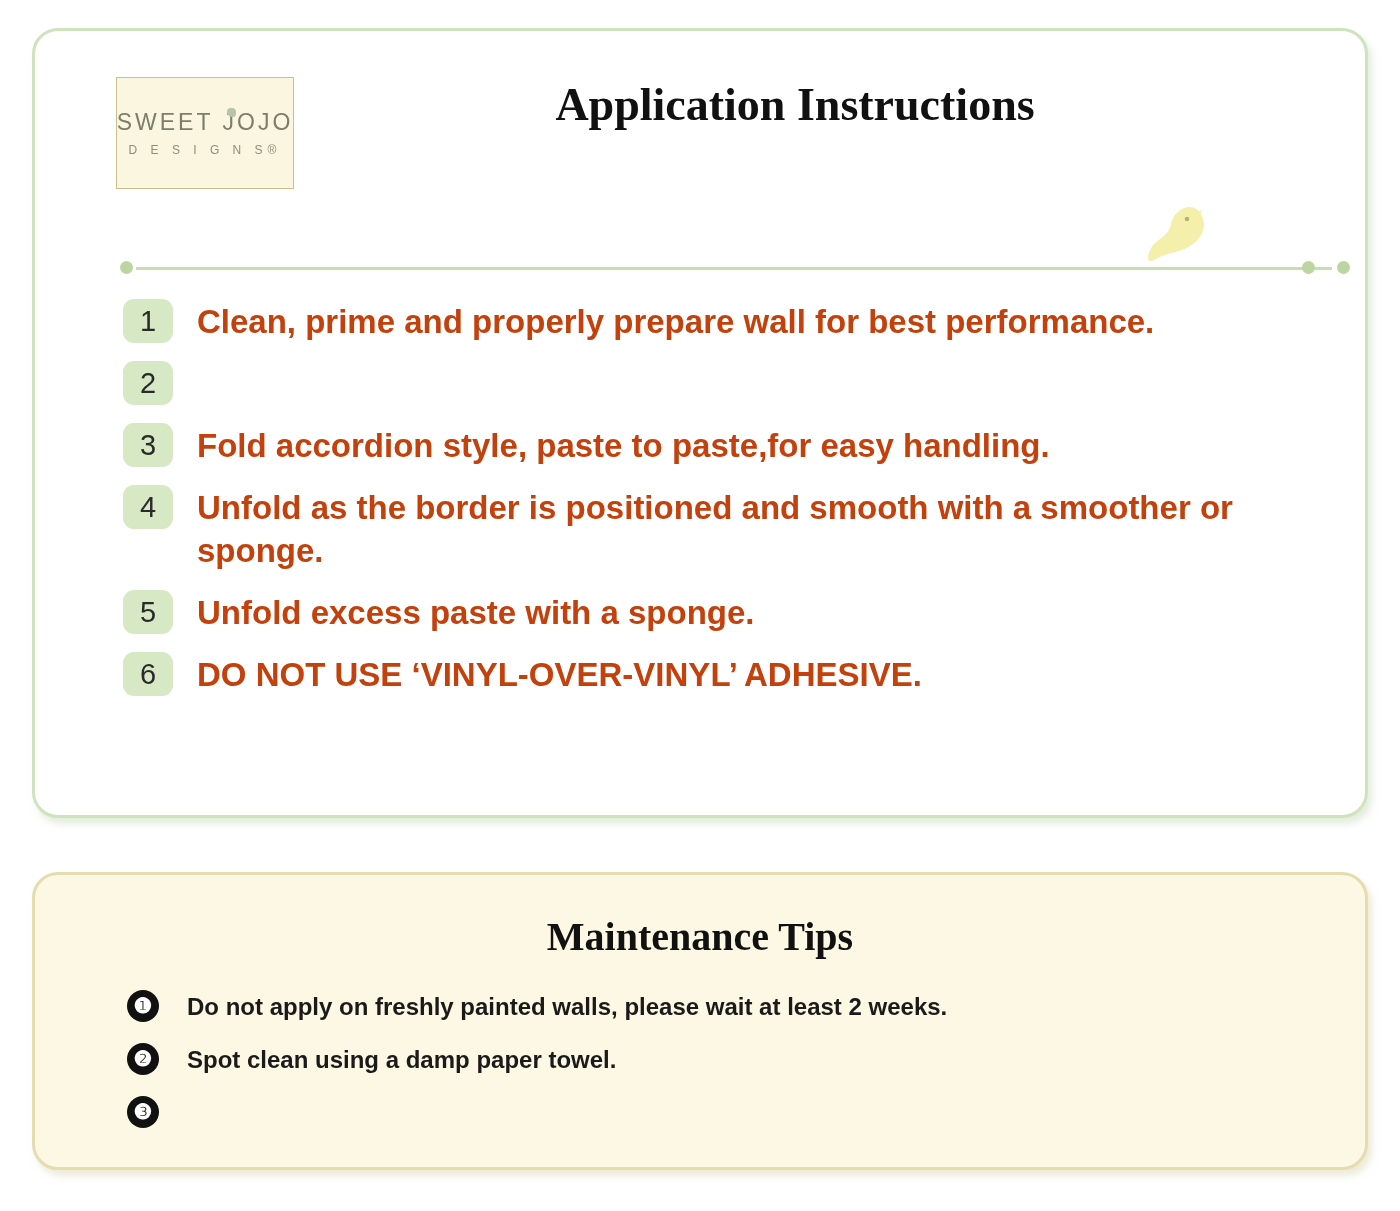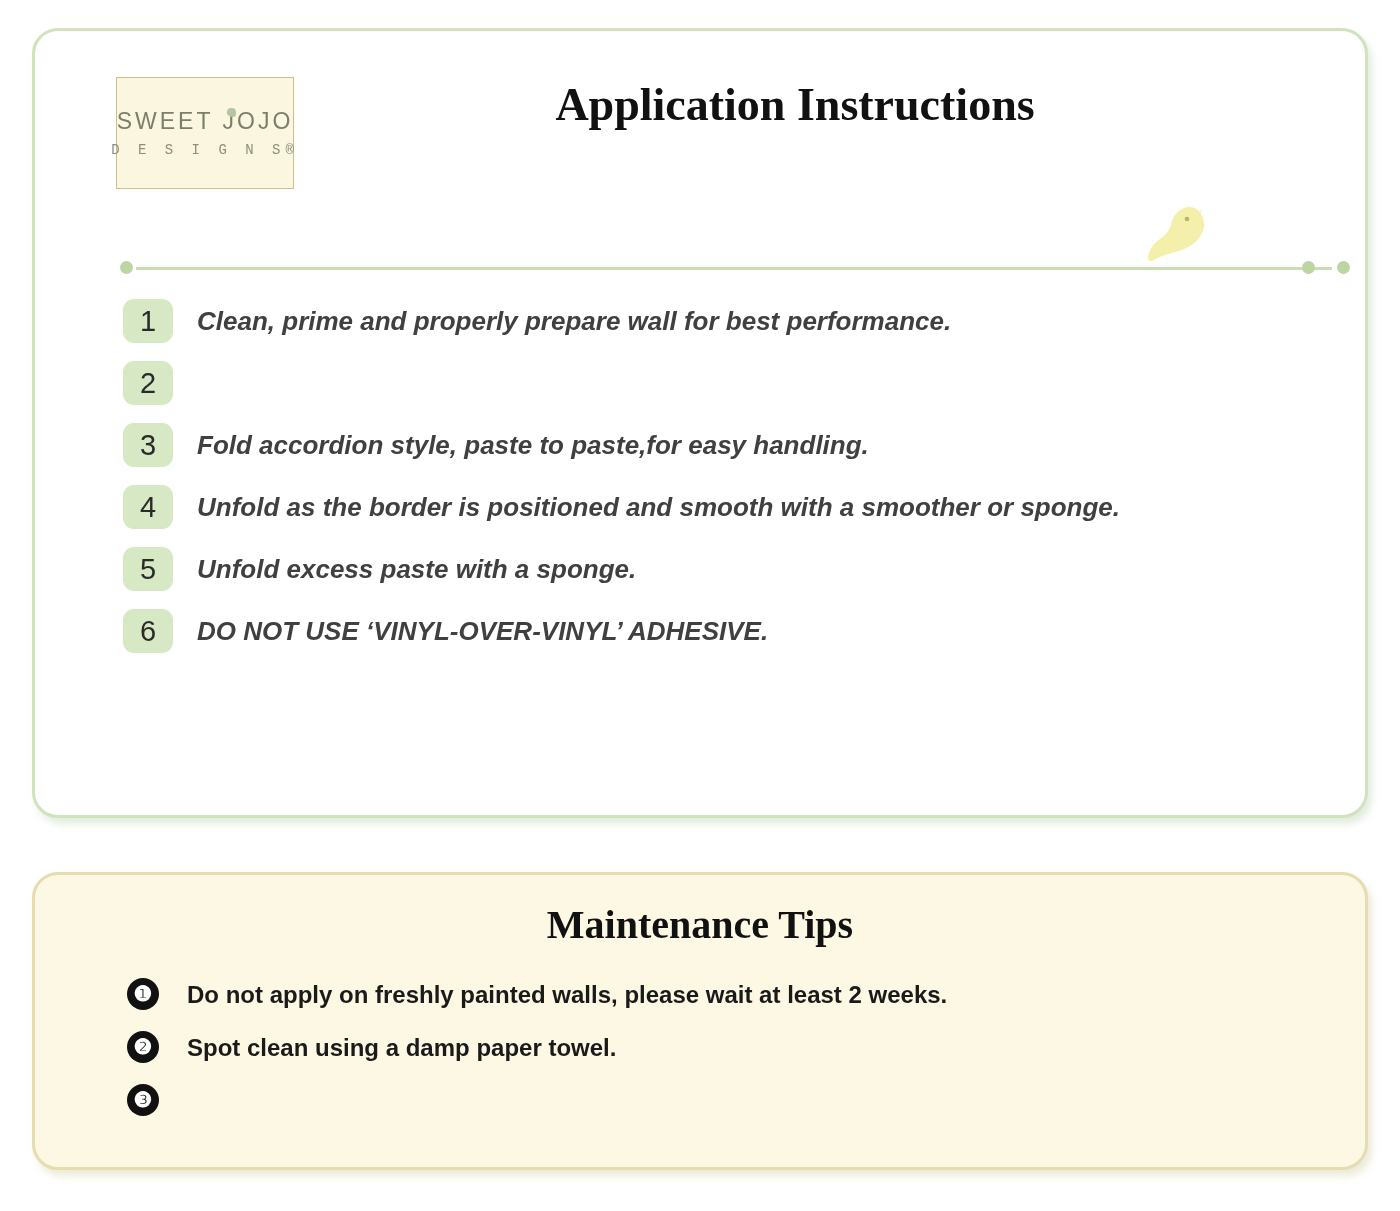--- a/index.html
+++ b/index.html
@@ -57,22 +57,22 @@
     justify-content: center;
   }
   .logo-top {
     font-family: "Liberation Sans", sans-serif;
     font-size: 23px;
     letter-spacing: 3px;
     color: #7b7f6a;
     white-space: nowrap;
   }
   .logo-bottom {
-    font-family: Liberation Mono, monospace;
-    font-size: 14px;
+    font-family: Liberation Sans, sans-serif;
+    font-size: 12px;
     letter-spacing: 5px;
     color: #8b8f7b;
     margin-top: 7px;
     white-space: nowrap;
   }
   .logo-bird-dot {
     position: absolute;
     top: 30px;
     left: 110px;
     width: 9px;
@@ -166,25 +166,24 @@
     font-weight: normal;
     display: flex;
     align-items: center;
     justify-content: center;
   }
   .step-text {
     flex: 1 1 auto;
     max-width: 1085px;
     font-family: "Liberation Sans", sans-serif;
     font-weight: bold;
-    font-size: 26px;
+    font-size: 33px;
     line-height: 43px;
-    color: #404040;
+    color: #c2410c;
     padding-top: 1px;
-    font-style: italic;
   }
 
   
   .card-tips {
     position: absolute;
     left: 32px;
     top: 872px;
     width: 1336px;
     height: 298px;
     box-sizing: border-box;
@@ -192,21 +191,21 @@
     border: 3px solid #e5dcb0;
     border-radius: 26px;
     box-shadow: 4px 6px 7px rgba(220, 215, 180, 0.5);
   }
   .tips-title {
     text-align: center;
     font-family: "Liberation Serif", serif;
     font-weight: bold;
     font-size: 40px;
     color: #111111;
-    margin-top: 26px;
+    margin-top: 38px;
   }
   .tips-list {
     margin-top: 24px;
   }
   .tip {
     display: flex;
     align-items: flex-start;
     margin-bottom: 8px;
   }
   .tip-num {

